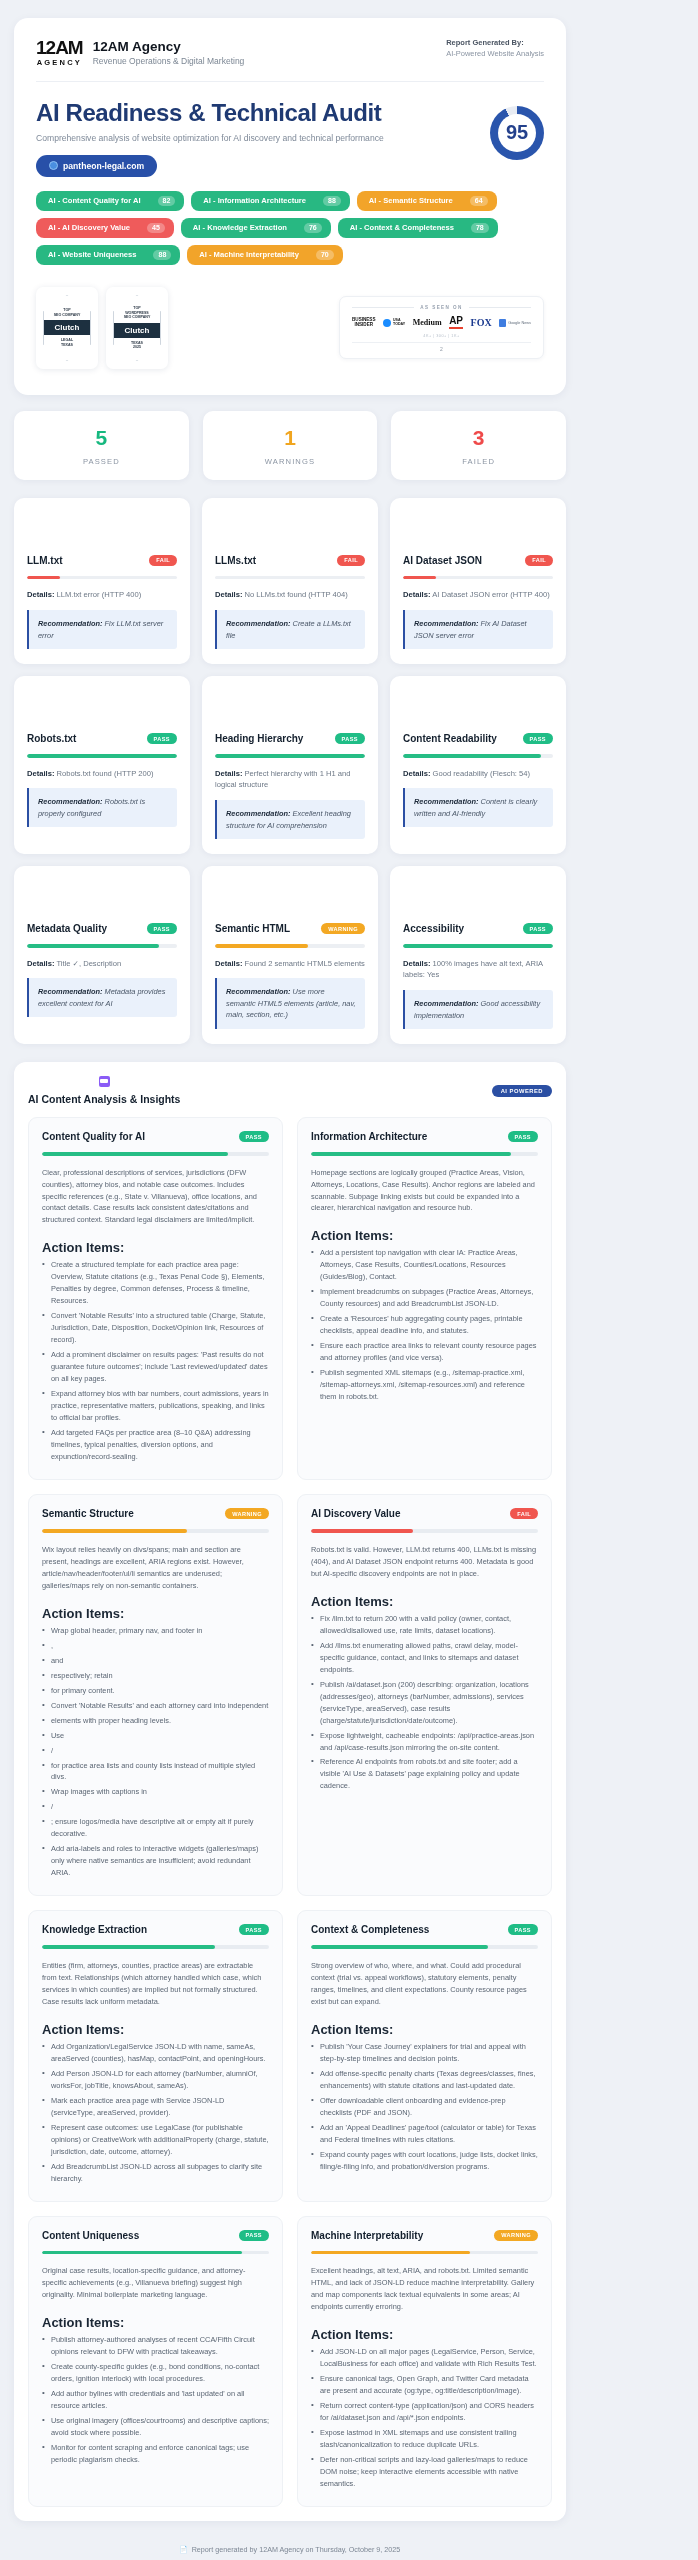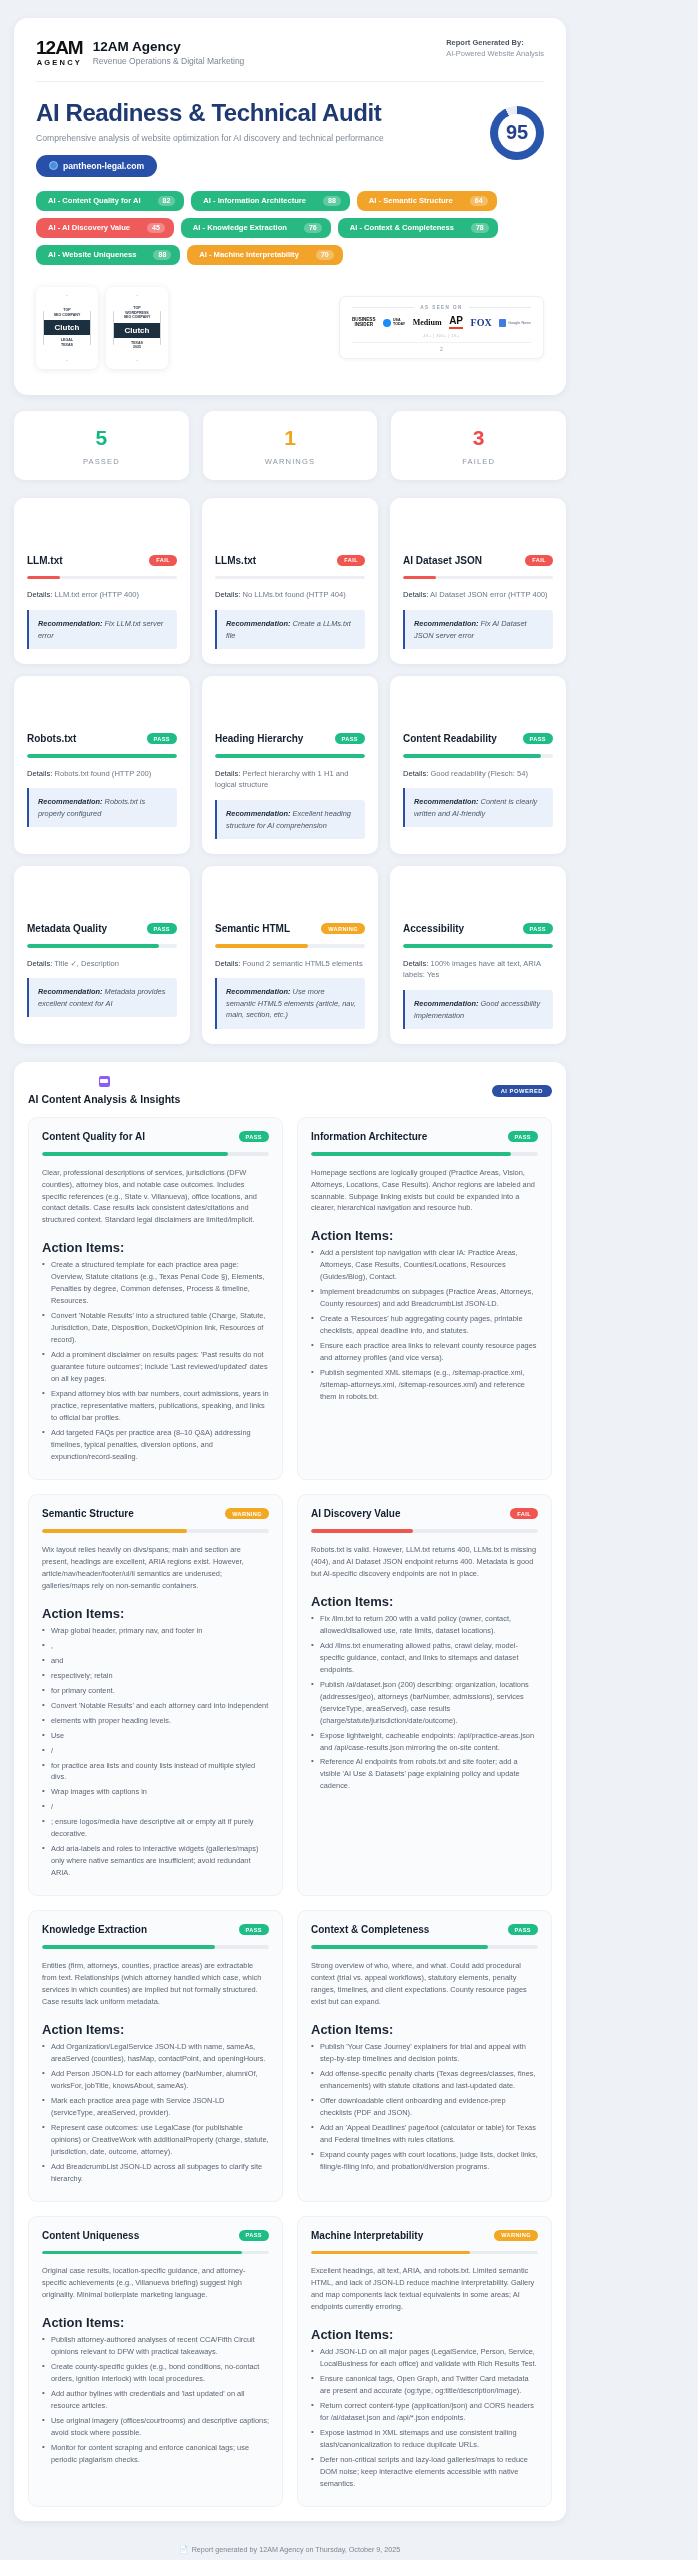--- a/index.html
+++ b/index.html
@@ -149,21 +149,21 @@
     border-radius: 20px; padding: 2.5px 7px; font-size: 5.6px; font-weight: 800;
     color: #fff; letter-spacing: .4px;
   }
   .chip-pass { background: #1fbd86; }
   .chip-warn { background: #f3a823; }
   .chip-fail { background: #f0564f; }
   .cc-bar { height: 3.5px; border-radius: 3px; background: #eceff3; margin: 10px 0 10px 0; overflow: hidden; }
   .cc-bar i { display: block; height: 100%; border-radius: 3px; }
   .bar-pass { background: #26bd85; } .bar-warn { background: #f3a823; } .bar-fail { background: #f0564f; }
   .cc-det { font-size: 7.6px; color: #6d7886; line-height: 1.55; }
-  .cc-det b { color: #223040; font-weight: 400; margin-top: 38px; }
+  .cc-det b { color: #223040; font-weight: 700; margin-top: 38px; }
   .cc-rec {
     margin-top: 9px; background: #eaf1fb; border-left: 2.5px solid #2b4fa3;
     padding: 8px 9px; font-size: 7.4px; color: #4a5768; font-style: italic; line-height: 1.55;
     border-radius: 0 3px 3px 0;
   }
   .cc-rec b { color: #1d2a3a; font-style: italic; font-weight: 700; }
 
   
   .ai-panel {
     background: #fff; border-radius: 12px; padding: 14px;

